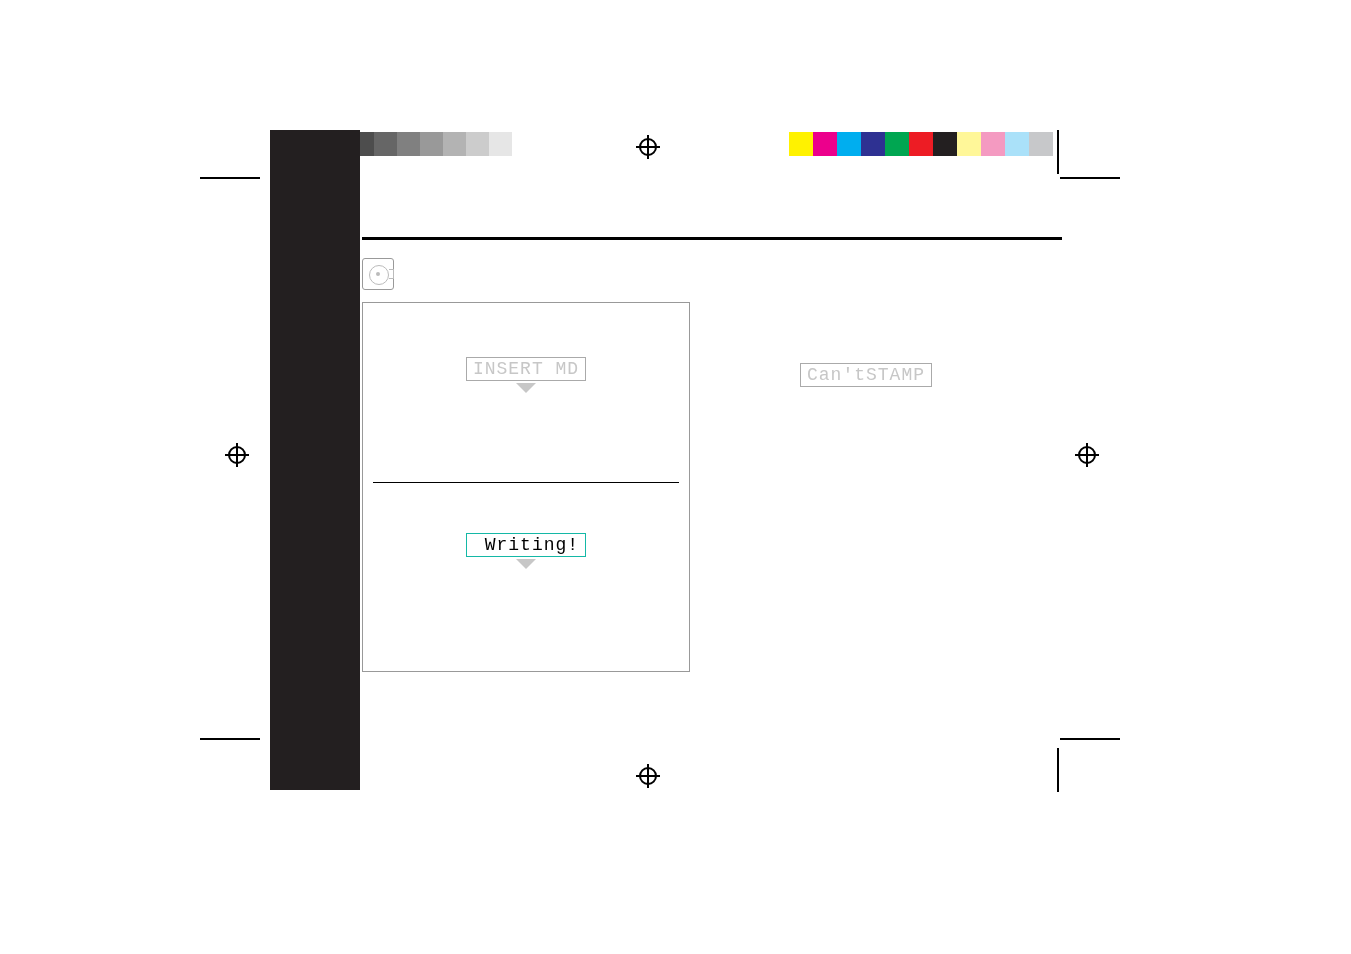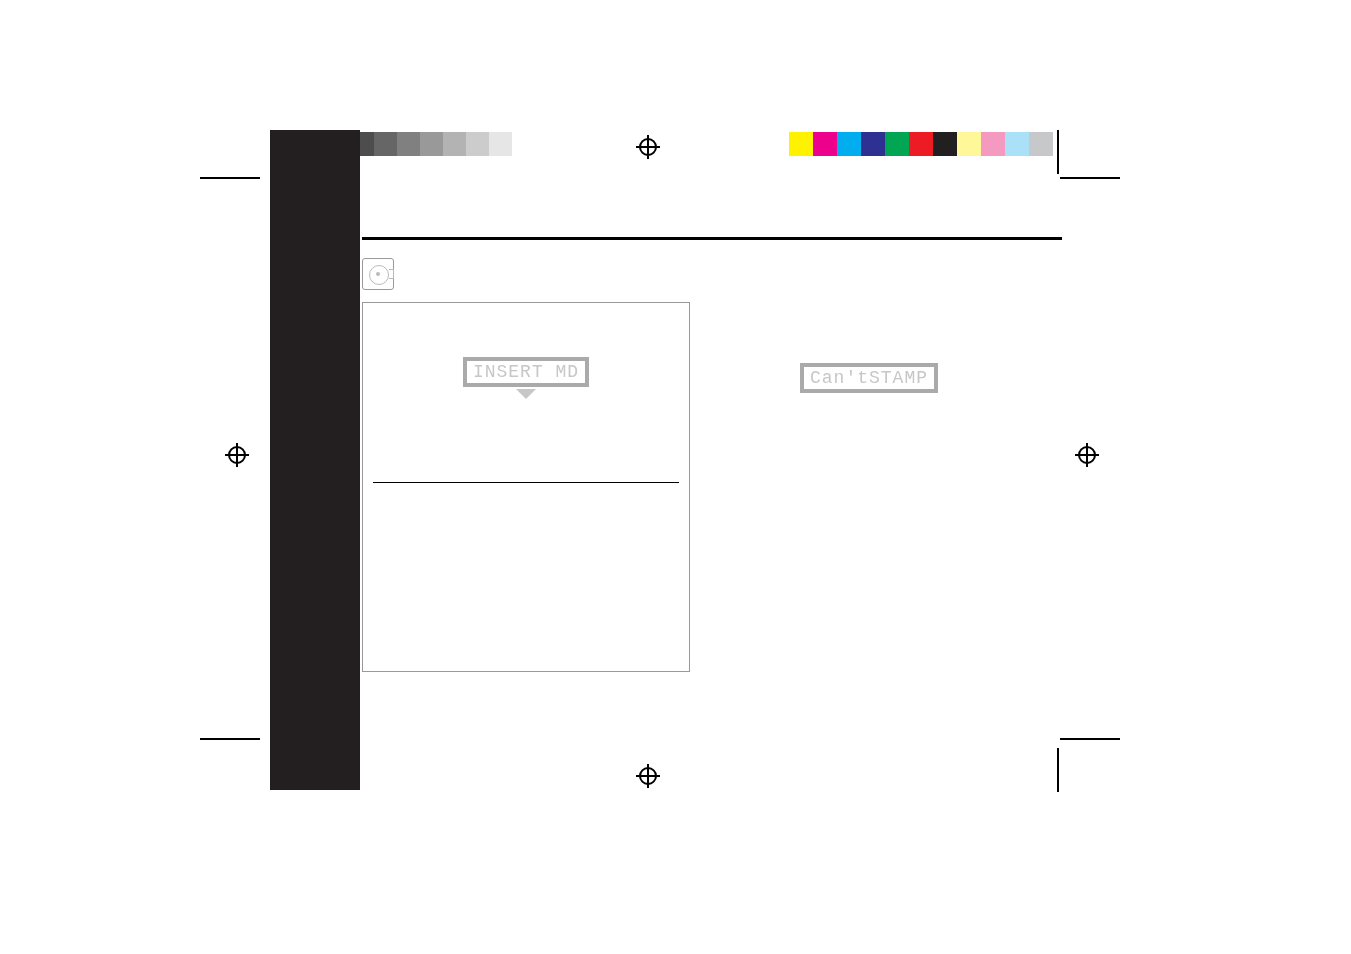--- a/index.html
+++ b/index.html
@@ -18,21 +18,21 @@
   
   .page-rule{position:absolute;left:362px;top:237px;width:700px;height:0;border-top:3px solid #000}
   
   .md-icon{position:absolute;left:362px;top:258px;width:30px;height:30px;border:1px solid #999;border-radius:3px}
   .md-icon .disc{position:absolute;left:6px;top:6px;width:18px;height:18px;border:1px solid #bbb;border-radius:50%}
   .md-icon .hub{position:absolute;left:13px;top:13px;width:4px;height:4px;background:#bbb;border-radius:50%}
   .md-icon .slot{position:absolute;right:-1px;top:10px;width:4px;height:8px;border:1px solid #bbb;border-left:none}
   
   .flowbox{position:absolute;left:362px;top:302px;width:328px;height:370px;border:1px solid #999;box-sizing:border-box}
   .flowbox .mid{position:absolute;left:10px;right:10px;top:179px;height:0;border-top:1px solid #000}
-  .lcd{font-family:"Courier New",monospace;font-size:18px;letter-spacing:1px;border:4px solid #14b8a6;padding:0 6px;line-height:22px;display:inline-block;white-space:pre}
+  .lcd{font-family:"Courier New",monospace;font-size:18px;letter-spacing:1px;border:1px solid #14b8a6;padding:0 6px;line-height:22px;display:inline-block;white-space:pre}
   .lcd.dim{color:#c7c7c7;border-color:#aaa}
   .flow-item{position:absolute;left:0;right:0;text-align:center}
   .arrow{margin:2px auto 0;width:0;height:0;border-left:10px solid transparent;border-right:10px solid transparent;border-top:10px solid #c7c7c7}
   
   .rlcd{position:absolute;left:800px;top:363px}
 </style>
 </head>
 <body>
 
 <div class="reg-target" style="left:636px;top:135px">
@@ -70,17 +70,21 @@
 </div>
 
 <div class="flowbox">
 
   <div class="flow-item" style="top:54px">
     <span class="lcd dim">INSERT MD</span>
     <div class="arrow"></div>
   </div>
   <div class="mid"></div>
 
+  <div class="flow-item" style="top:230px">
+    <span class="lcd"> Writing!</span>
+    <div class="arrow"></div>
+  </div>
 </div>
 
 <div class="rlcd">
   <span class="lcd dim">Can'tSTAMP</span>
 </div>
 
 </body></html>

